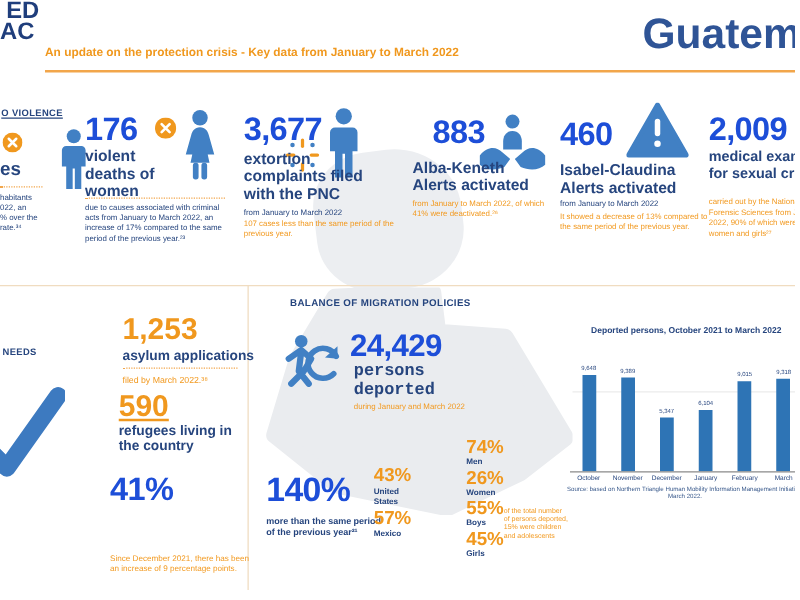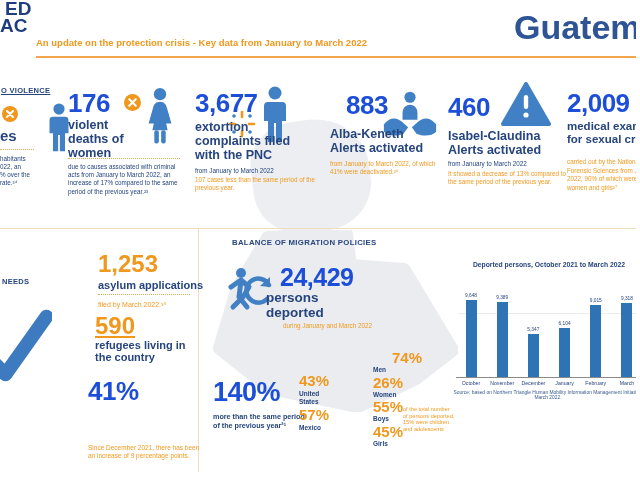--- a/index.html
+++ b/index.html
@@ -84,29 +84,29 @@
   .vx-lines { left:88px; top:398px; }
   .vx-lines div { font-size:8px; font-weight:700; color:#26457E; line-height:11px; white-space:nowrap; }
   .vx-note { left:88px; top:444px; }
   .vx-note div { font-size:6.5px; color:#F29A21; line-height:8px; white-space:nowrap; }
 
   
   .map { left:208px; top:230px; }
   .m-title { left:222px; top:238px; font-size:7.8px;padding-left:10px; }
   .run-icon { left:225px; top:267px; }
   .dep-val { left:280px; top:263px; font-size:25px; }
-  .dep-label { left:266px; top:290px; width:70px; font-size:13.5px; line-height:15px; }
+  .dep-label { left:283px; top:290px; width:70px; font-size:13.5px; line-height:15px;font-family:Liberation Mono, monospace; }
   .dep-period { left:283px; top:322px; }
   .inc-val { left:213px; top:377px; font-size:27px; }
   .inc-detail { left:213px; top:412px; width:96px; font-size:7.2px; font-weight:600; }
   .d-us-val { left:299px; top:372px; }
   .d-us-label { left:299px; top:390px; width:30px; font-size:6.5px; font-weight:700; line-height:7.5px; }
   .d-mx-val { left:299px; top:406px; }
   .d-mx-label { left:299px; top:424px; font-size:6.5px; font-weight:700; }
-  .g1-val { left:392px; top:349px; } .g1-label { left:373px; top:366px; }
+  .g1-val { left:373px; top:349px; } .g1-label { left:373px; top:366px; }
   .g2-val { left:373px; top:374px; } .g2-label { left:373px; top:391px; }
   .g3-val { left:373px; top:398px; } .g3-label { left:373px; top:415px; }
   .g4-val { left:373px; top:423px; } .g4-label { left:373px; top:440px; }
   .g-lab { font-size:6.5px; font-weight:700; color:#26457E; }
   .kids-note { left:403px; top:406px; }
   .kids-note div { font-size:5.6px; color:#F29A21; line-height:6.6px; white-space:nowrap; }
 
   
   .chart-title { left:458px; top:261px; width:182px; text-align:center; font-size:6.8px; font-weight:700; color:#26457E; }
   #chart-bars { left:458px; top:293px; width:182px; height:84px; display:flex; justify-content:space-between; align-items:flex-end; }

